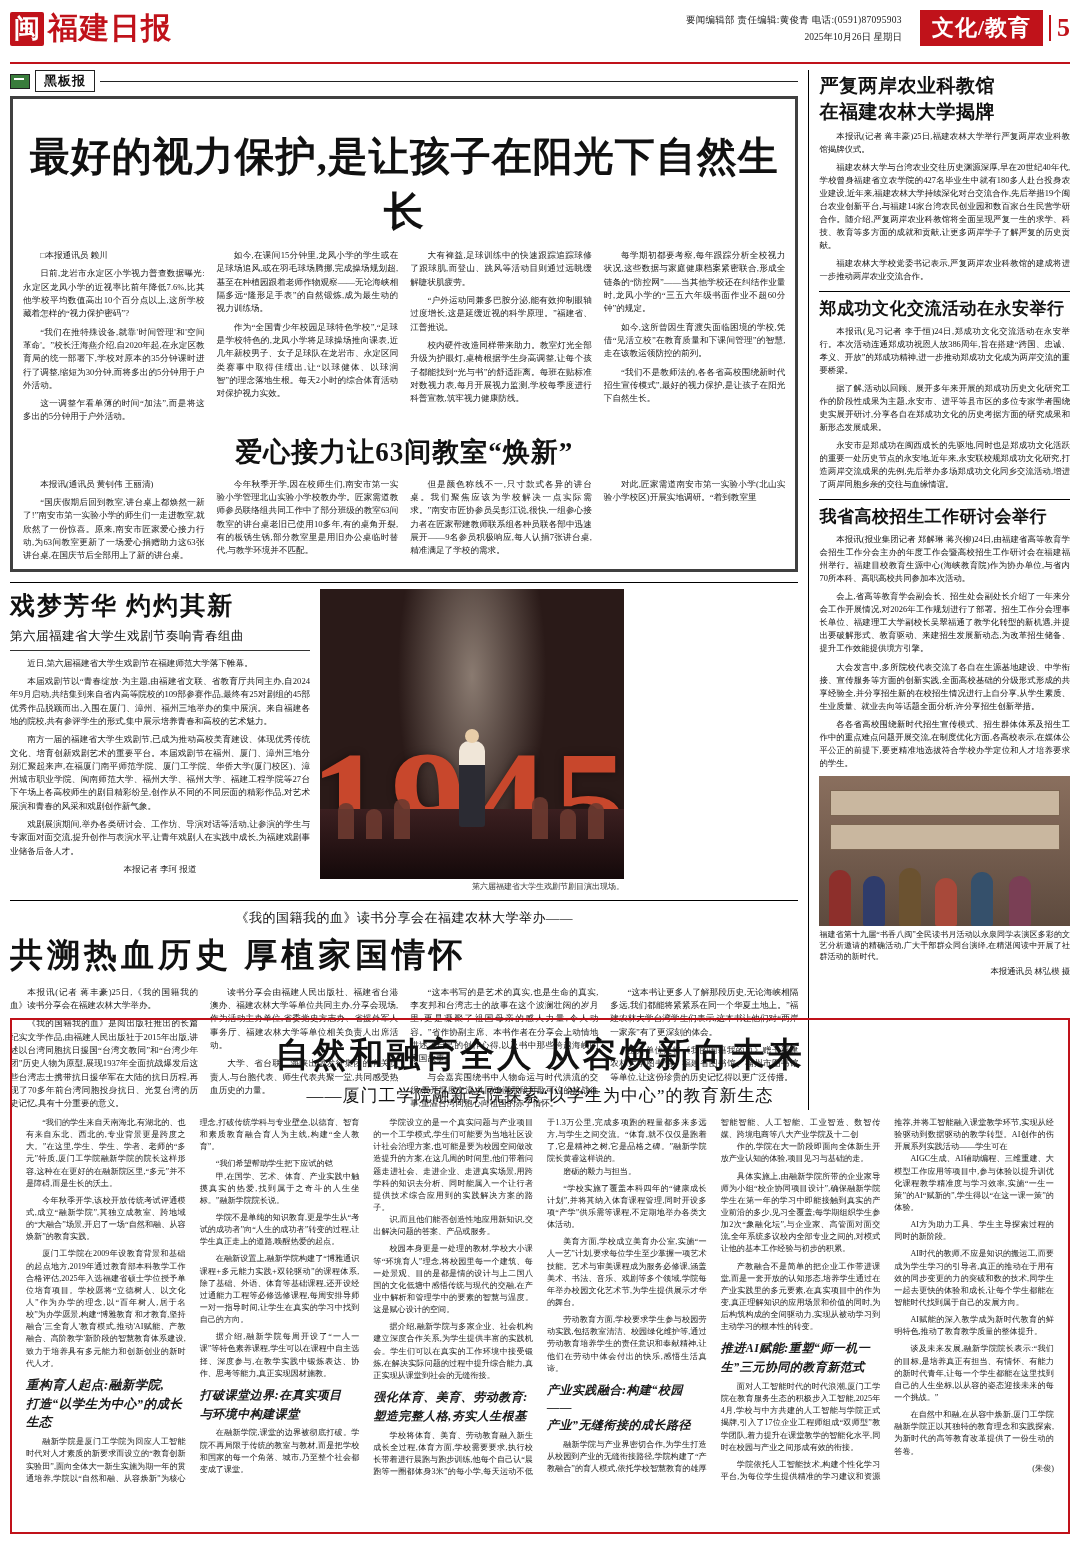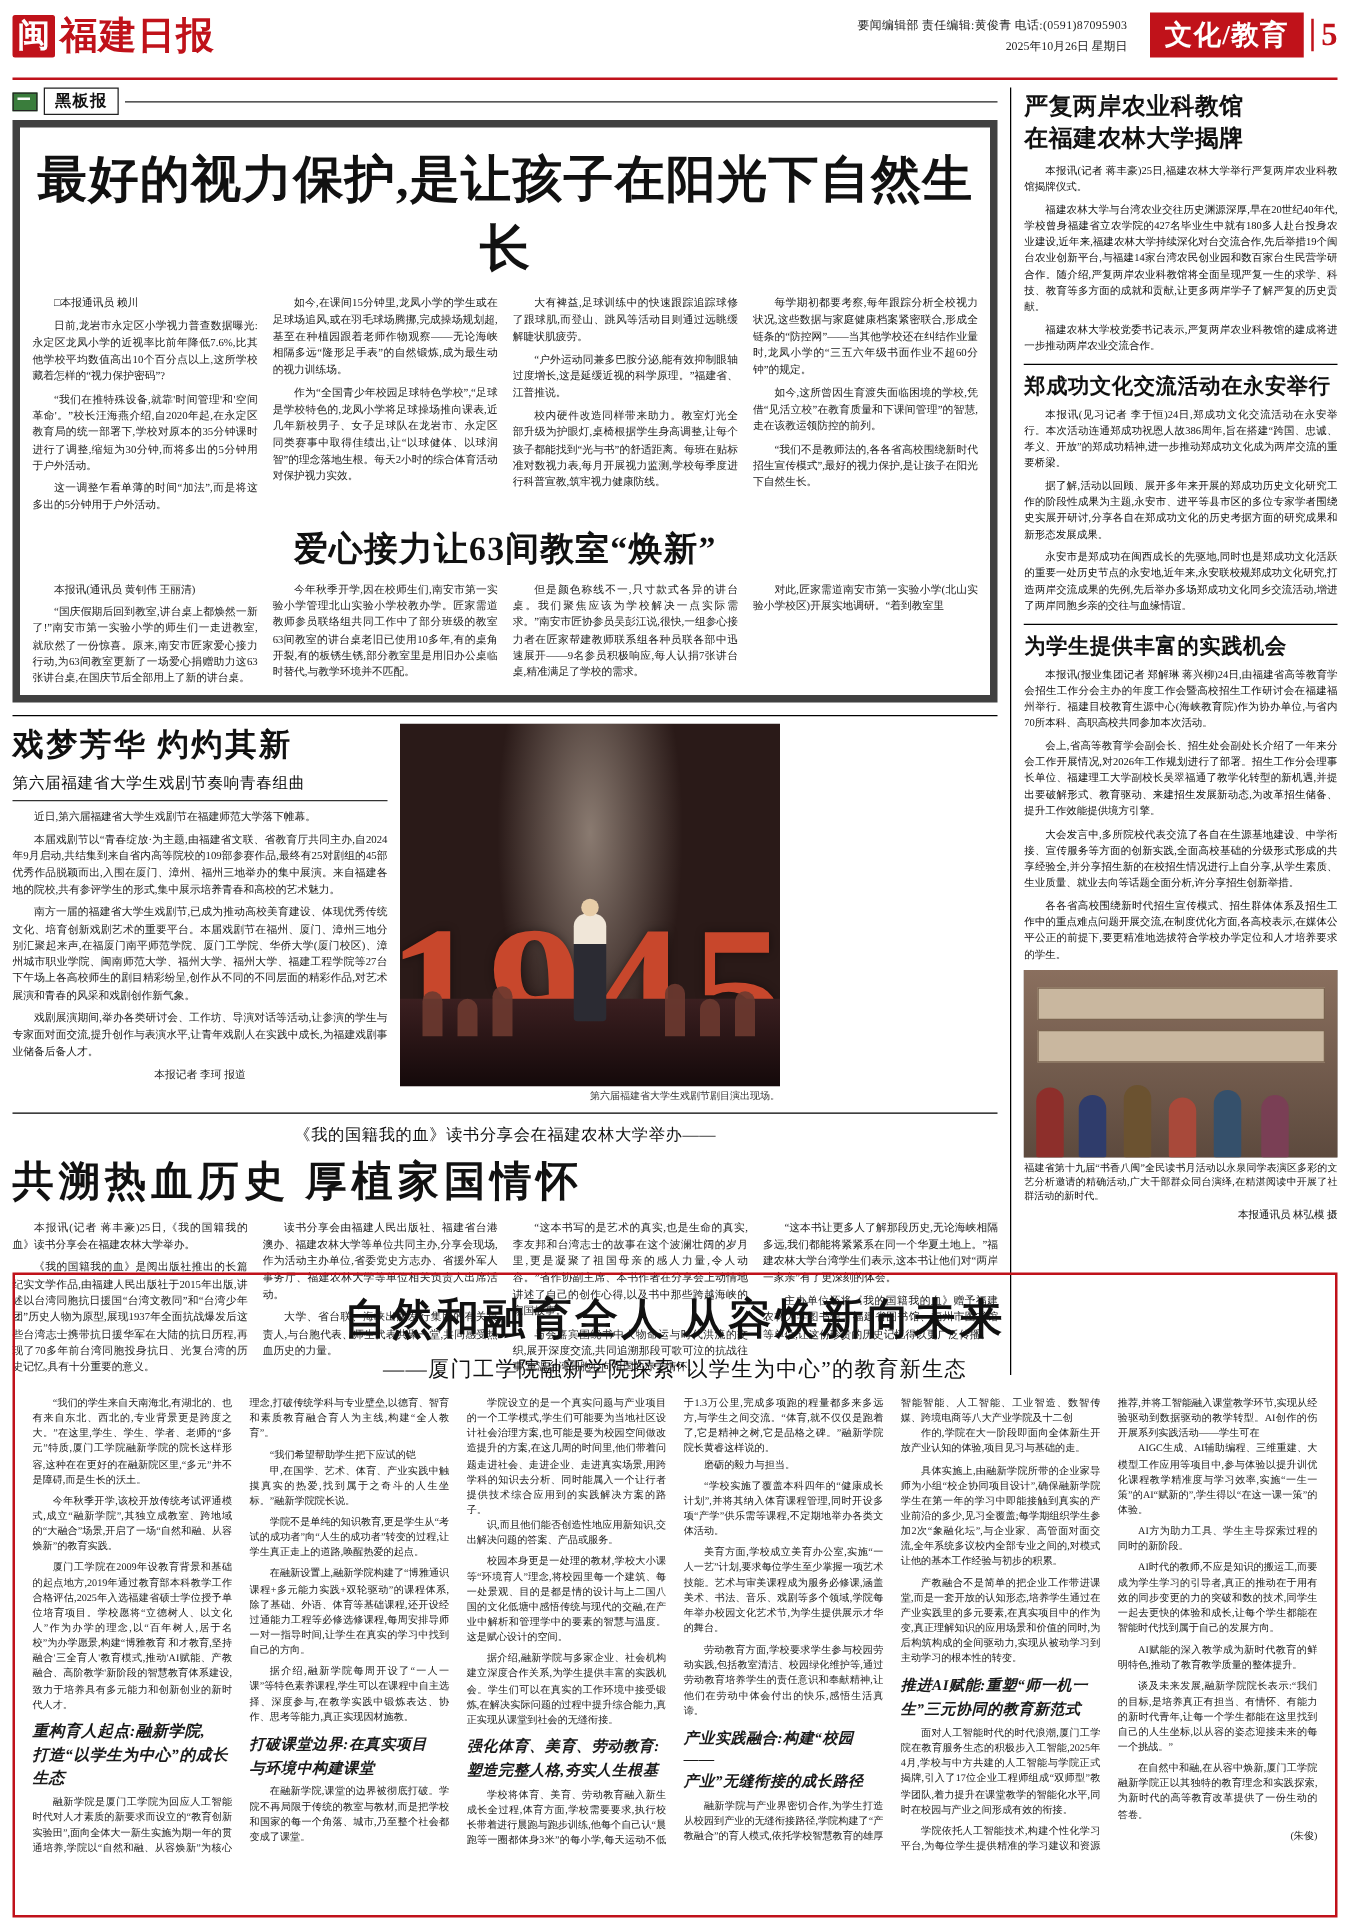--- a/index.html
+++ b/index.html
@@ -40,21 +40,21 @@
   .left-col { width:790px; }
   .right-col { width:262px; border-left:1px solid #000; padding-left:10px; }
 
   
   .bb-label { display:flex; align-items:center; gap:5px; margin-bottom:4px; }
   .bb-icon { width:20px; height:15px; background:#3a7d3c; border:1px solid #222; position:relative; }
   .bb-icon:after { content:""; position:absolute; left:3px; top:3px; width:10px; height:2px; background:#fff; }
   .bb-name { border:1px solid #222; font-size:13px; font-weight:bold; padding:1px 8px; letter-spacing:1px; }
   .bb-rule { flex:1; height:1px; background:#222; }
 
-  .boxed { border:6px solid #404040; padding:8px 10px 6px 10px; }
+  .boxed { border:3px solid #404040; padding:24px 10px 6px 10px; }
 
   h1.headline {
     font-size:40px; font-weight:bold; text-align:center; margin:6px 0 10px 0;
     letter-spacing:1px; font-family:"Liberation Serif", serif;
   }
   h2.sub-headline {
     font-size:27px; font-weight:bold; text-align:center; margin:10px 0 8px 0; letter-spacing:1px;
   }
   .cols4 { column-count:4; column-gap:12px; column-rule:0; }
   .body-text { font-size:8.6px; line-height:1.55; text-align:justify; color:#1a1a1a; }
@@ -235,21 +235,21 @@
         <div class="r-body">
           <p>本报讯(见习记者 李于恒)24日,郑成功文化交流活动在永安举行。本次活动连通郑成功祝恩人故386周年,旨在搭建“跨国、忠诚、孝义、开放”的郑成功精神,进一步推动郑成功文化成为两岸交流的重要桥梁。</p>
           <p>据了解,活动以回顾、展开多年来开展的郑成功历史文化研究工作的阶段性成果为主题,永安市、进平等县市区的多位专家学者围绕史实展开研讨,分享各自在郑成功文化的历史考据方面的研究成果和新形态发展成果。</p>
           <p>永安市是郑成功在闽西成长的先驱地,同时也是郑成功文化活跃的重要一处历史节点的永安地,近年来,永安联校规郑成功文化研究,打造两岸交流成果的先例,先后举办多场郑成功文化同乡交流活动,增进了两岸同胞乡亲的交往与血缘情谊。</p>
         </div>
       </div>
 
       <div class="r-rule"></div>
 
       <div>
-        <div class="r-title small">为学生提供丰富的实践机会</div>
+        <div class="r-title small">我省高校招生工作研讨会举行</div>
         <div class="r-body">
           <p>本报讯(报业集团记者 郑解琳 蒋兴柳)24日,由福建省高等教育学会招生工作分会主办的年度工作会暨高校招生工作研讨会在福建福州举行。福建目校教育生源中心(海峡教育院)作为协办单位,与省内70所本科、高职高校共同参加本次活动。</p>
           <p>会上,省高等教育学会副会长、招生处会副处长介绍了一年来分会工作开展情况,对2026年工作规划进行了部署。招生工作分会理事长单位、福建理工大学副校长吴翠福通了教学化转型的新机遇,并提出要破解形式、教育驱动、来建招生发展新动态,为改革招生储备、提升工作效能提供境方引擎。</p>
           <p>大会发言中,多所院校代表交流了各自在生源基地建设、中学衔接、宣传服务等方面的创新实践,全面高校基础的分级形式形成的共享经验全,并分享招生新的在校招生情况进行上自分享,从学生素质、生业质量、就业去向等话题全面分析,许分享招生创新举措。</p>
           <p>各各省高校围绕新时代招生宣传模式、招生群体体系及招生工作中的重点难点问题开展交流,在制度优化方面,各高校表示,在媒体公平公正的前提下,要更精准地选拔符合学校办学定位和人才培养要求的学生。</p>
         </div>
         <div class="r-photo">
           <div class="shelf">
             <div class="row" style="top:14px;"></div>
             <div class="row" style="top:48px;"></div>

